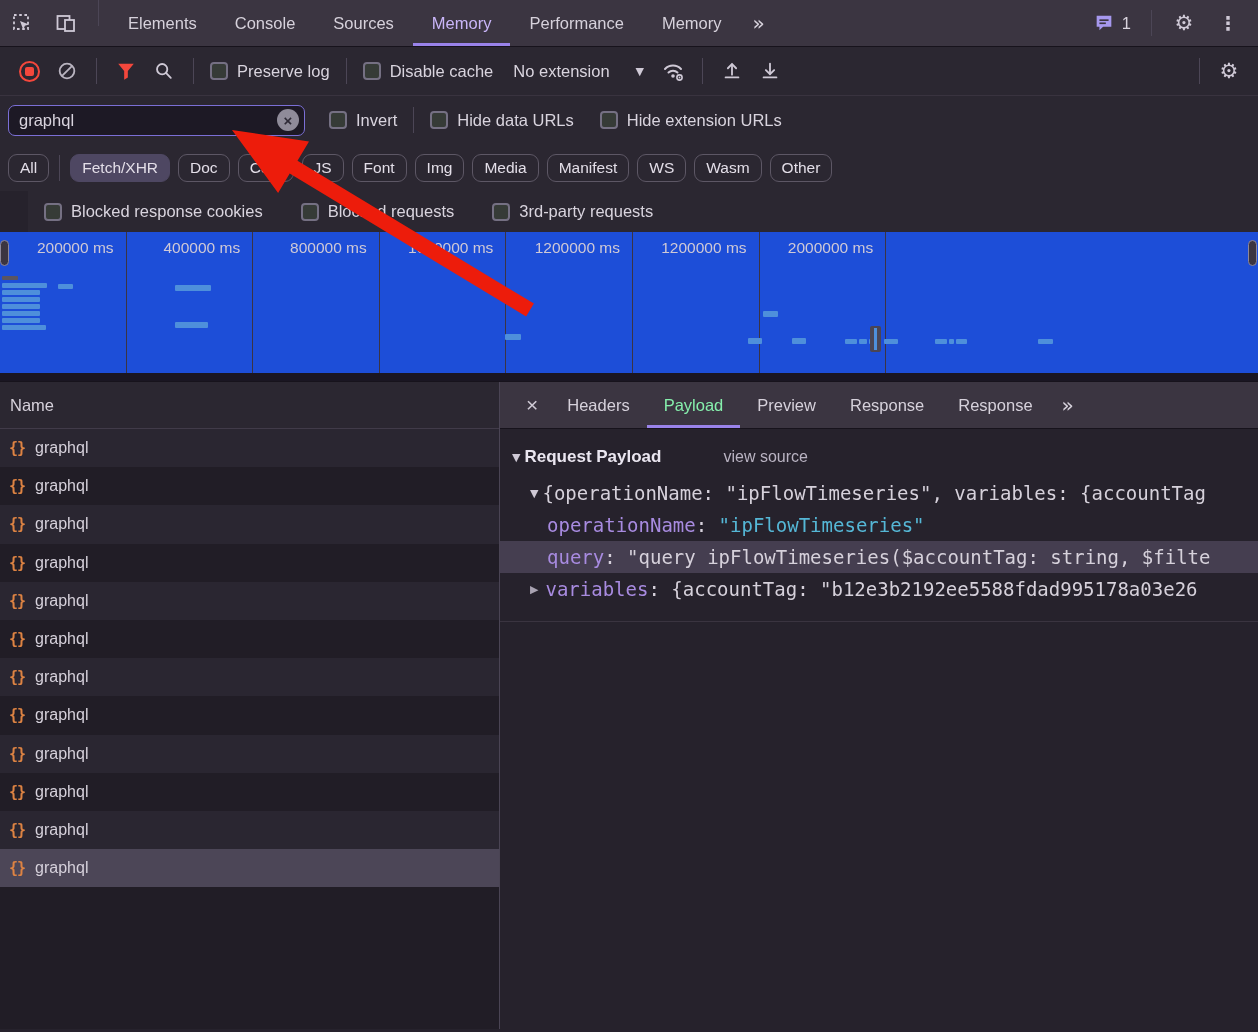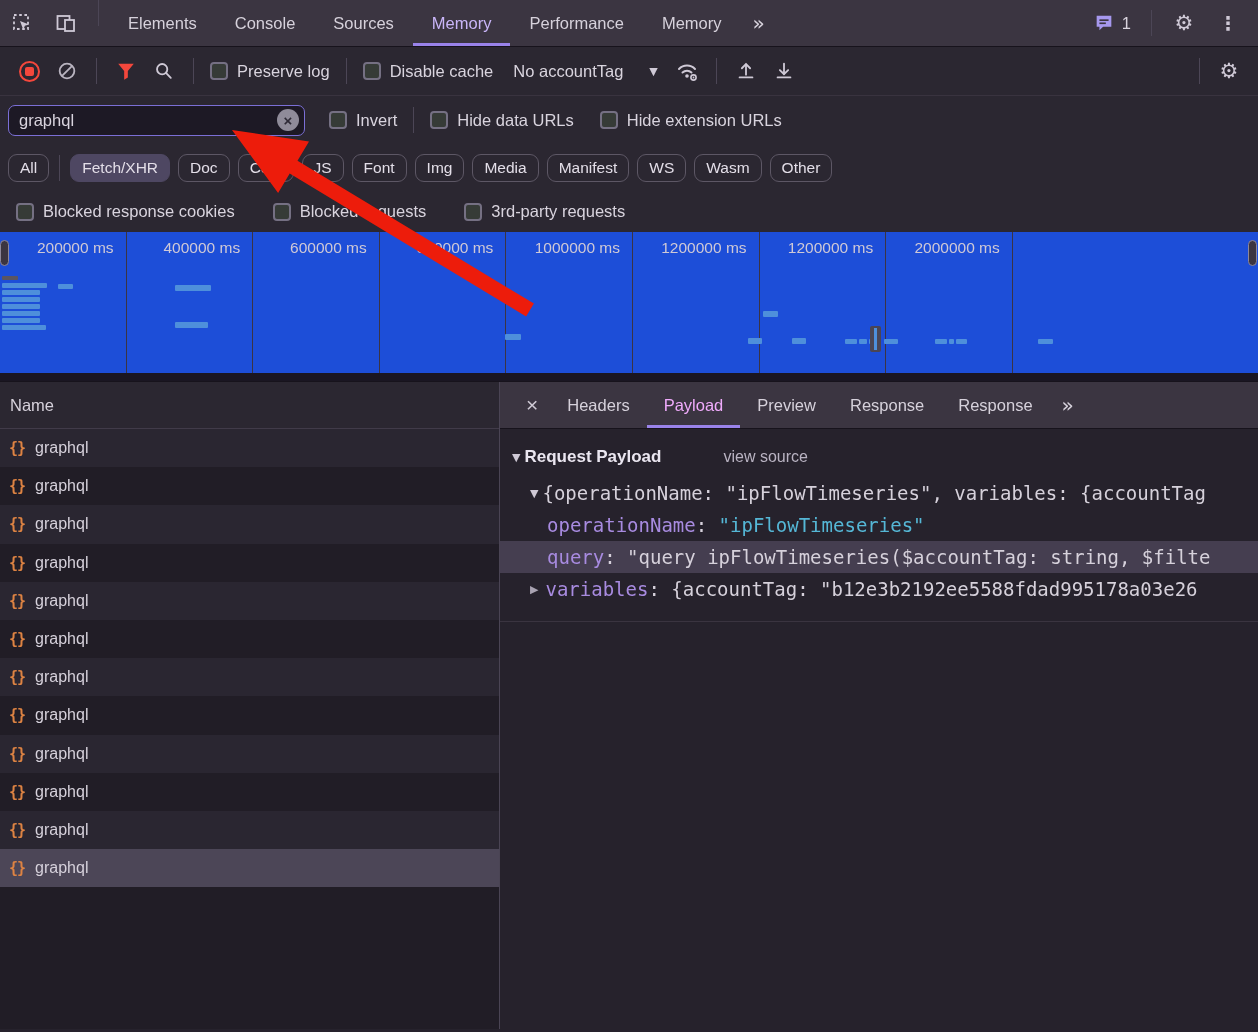--- a/index.html
+++ b/index.html
@@ -48,21 +48,21 @@
         background:#8f8b99; color:#2e2a36; display:flex; align-items:center; justify-content:center;
         font-size:15px; font-weight:bold; }
 
   
   .chipsrow { height:47px; background:#2b2731; display:flex; align-items:center; padding:0 8px; gap:8px; }
   .chip { border:1px solid #5d5765; border-radius:9px; padding:4px 11px; font-size:15.5px;
           color:#e3dee8; white-space:nowrap; }
   .chip.active { background:#4e4762; border-color:#4e4762; }
 
   
-  .blockedrow { height:41px; background:#2b2731; display:flex; align-items:center; padding:0 10px; gap:26px; }
+  .blockedrow { height:41px; background:#2b2731; display:flex; align-items:center; padding:0 10px; gap:26px;margin-left:28px; }
 
   
   .timeline { height:150px; background:#1d4ed8; border-bottom:1px solid #17131c; position:relative; overflow:hidden; }
   .tl-cols { position:absolute; inset:0; display:flex; }
   .tl-col { flex:0 0 126.6px; border-right:1px solid #3b3443; text-align:right;
             padding:7px 12px 0 0; color:#cfc9d6; font-size:15.5px; white-space:nowrap; overflow:hidden; }
   .tlbar { position:absolute; border-radius:1px; }
   .tl-bottom { position:absolute; left:0; right:0; bottom:0; height:8px; background:#1a1622; }
   .tl-handle { position:absolute; width:9px; height:26px; background:#3b3541;
                border:1px solid #8d8799; border-radius:5px; }
@@ -80,21 +80,21 @@
   .req-row:nth-child(odd) { background:#2a2631; }
   .req-row.selected { background:#4c4657; }
   .brace { color:#dd8343; font-family:"DejaVu Sans Mono", monospace; font-weight:bold;
            font-size:15px; letter-spacing:-1px; }
 
   .details { flex:1; display:flex; flex-direction:column; overflow:hidden; }
   .dtabs { height:47px; flex:0 0 47px; background:#3b3541; border-bottom:1px solid #17131c;
            display:flex; align-items:stretch; padding-left:14px; }
   .dclose { display:flex; align-items:center; padding:0 12px; font-size:21px; color:#d0cbd6; }
   .dtab { display:flex; align-items:center; padding:0 17px; color:#d6d1db; }
-  .dtab.active { color:#f0abfc; box-shadow:inset 0 -3px 0 #9a83ea; }
+  .dtab.active { color:#86efac; box-shadow:inset 0 -3px 0 #9a83ea; }
   .dmore { display:flex; align-items:center; padding:0 12px; font-size:20px; color:#d6d1db; }
 
   .payload { flex:1; background:#26222c; padding-top:8px; overflow:hidden; }
   .p-title-row { height:40px; display:flex; align-items:center; padding-left:12px; }
   .p-title { font-weight:bold; font-size:17px; color:#eae6f0; }
   .p-tri { font-size:11px; color:#cfc9d6; margin-right:4px; font-family:"DejaVu Sans", sans-serif; }
   .p-viewsource { margin-left:62px; color:#b9b3c2; font-size:16px; }
   .p-line { height:32px; display:flex; align-items:center; white-space:nowrap; overflow:hidden;
             font-family:"DejaVu Sans Mono", monospace; font-size:19px; color:#d6d1db; }
   .p-root { padding-left:30px; }
@@ -180,21 +180,21 @@
   <label class="cbrow">
     <span class="cb"></span>
     <span>Preserve log</span>
   </label>
   <span class="vdiv"></span>
   <label class="cbrow">
     <span class="cb"></span>
     <span>Disable cache</span>
   </label>
   <span class="throttle">
-    <span>No accountTag</span>
+    <span>No extension</span>
     <span class="caret">▼</span>
   </span>
   <span class="tbtn">
     <svg class="ico" width="26" height="24" viewBox="0 0 26 24">
       <path d="M5 10 a11 11 0 0 1 16 0" fill="none" stroke="#cfc9d6" stroke-width="2" stroke-linecap="round"></path>
       <path d="M8.5 13.5 a6.5 6.5 0 0 1 9 0" fill="none" stroke="#cfc9d6" stroke-width="2" stroke-linecap="round"></path>
       <circle cx="13" cy="17" r="1.8" fill="#cfc9d6"></circle>
       <circle cx="19.5" cy="18.5" r="2.6" fill="none" stroke="#cfc9d6" stroke-width="1.6"></circle>
       <circle cx="19.5" cy="18.5" r="0.9" fill="#cfc9d6"></circle>
     </svg>
@@ -267,21 +267,20 @@
     <label class="cbrow">
     <span class="cb"></span>
     <span>3rd-party requests</span>
   </label>
   </div>
 
 <div class="timeline">
   <div class="tl-cols" id="tl-cols">
       <div class="tl-col">200000 ms</div>
       <div class="tl-col">400000 ms</div>
-      <div class="tl-col">600000 ms</div>
       <div class="tl-col">800000 ms</div>
       <div class="tl-col">1000000 ms</div>
       <div class="tl-col">1200000 ms</div>
       <div class="tl-col">1200000 ms</div>
       <div class="tl-col">2000000 ms</div>
     </div>
   <div id="tl-bars">
       <div class="tlbar" style="left: 2px; top: 44px; width: 16px; height: 4px; background: rgb(90, 85, 98);"></div>
       <div class="tlbar" style="left: 2px; top: 51px; width: 45px; height: 5px; background: rgb(78, 143, 219);"></div>
       <div class="tlbar" style="left: 58px; top: 52px; width: 15px; height: 5px; background: rgb(78, 143, 219);"></div>

